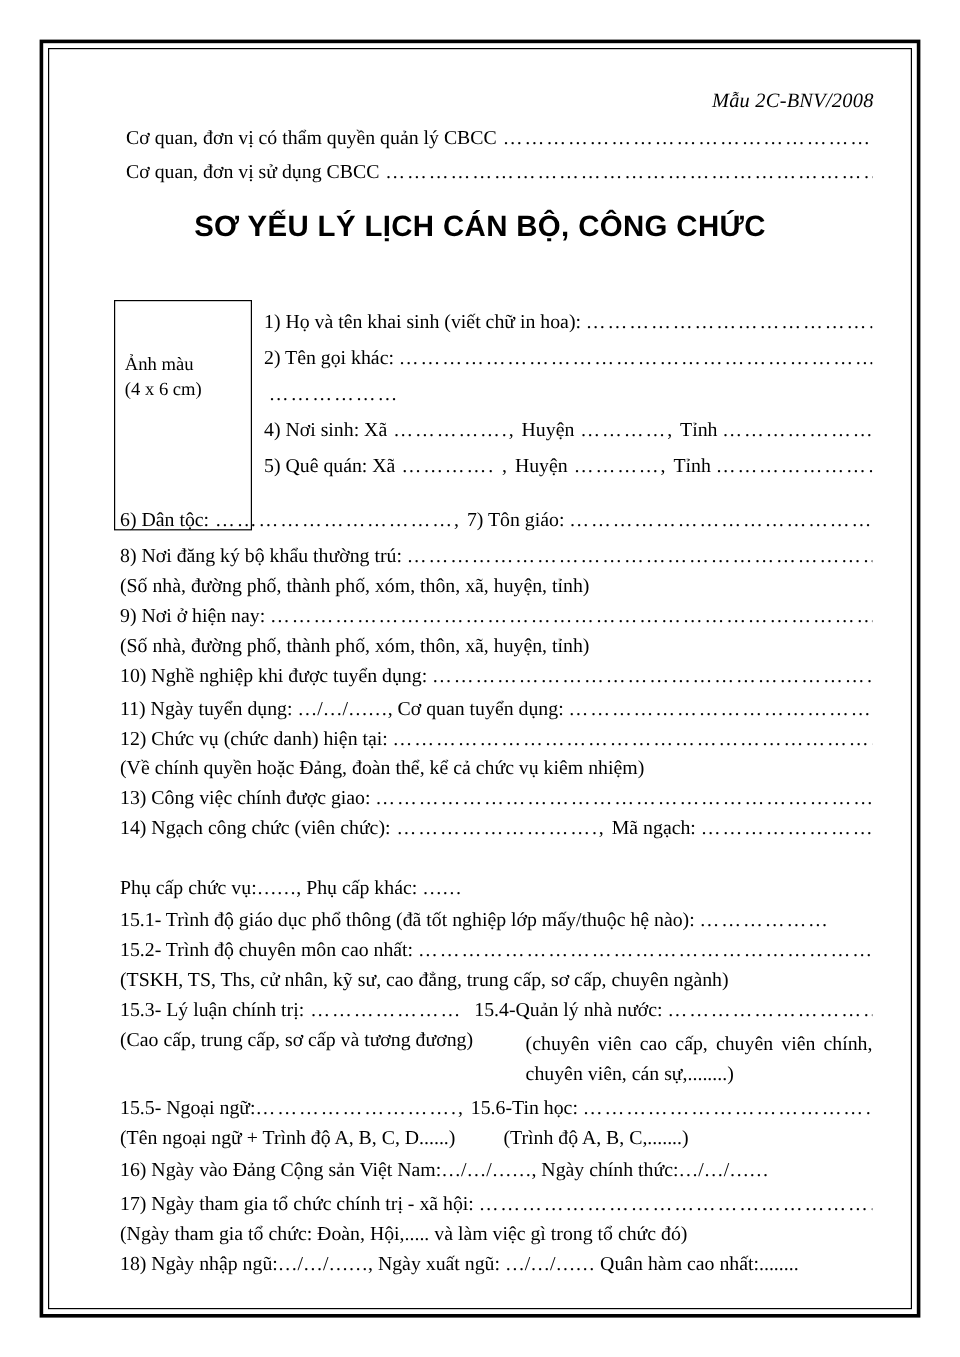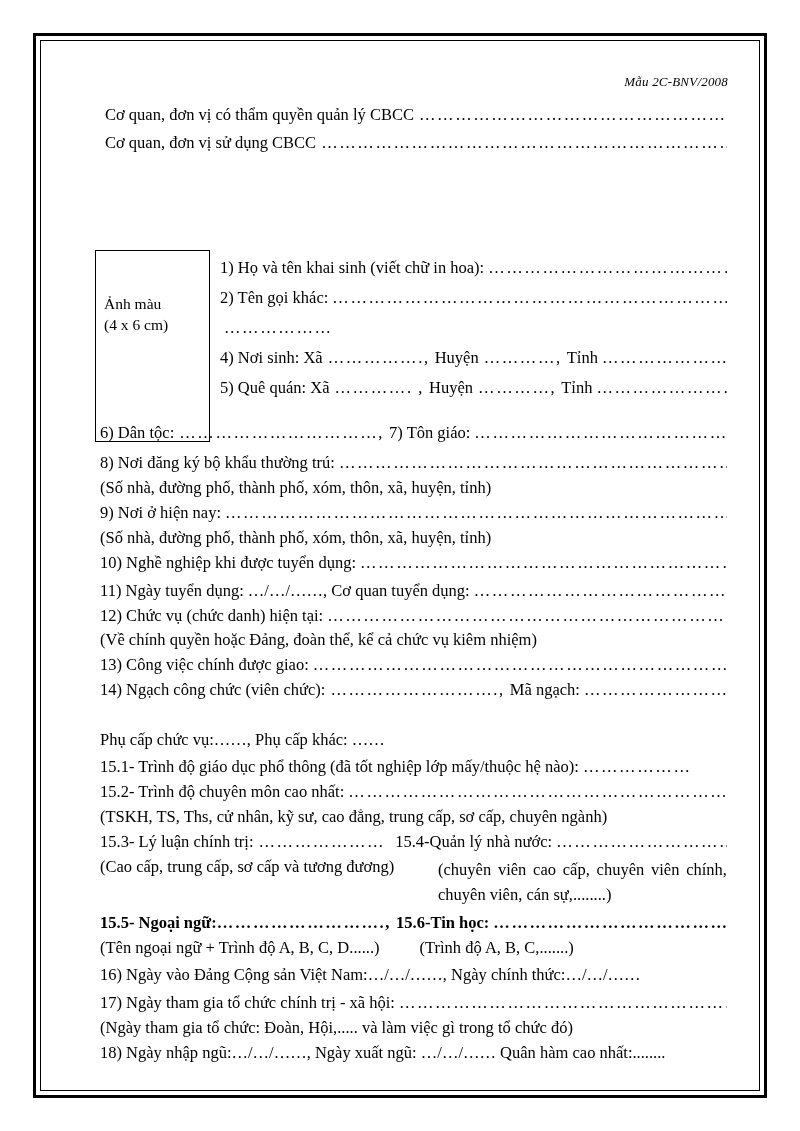--- a/index.html
+++ b/index.html
@@ -43,21 +43,21 @@
     width: 800px;
     height: 1131px;
   }
 
   
   .form-code {
     position: absolute;
     right: 72px;
     top: 74px;
     font-style: italic;
-    font-size: 13px;
+    font-size: 17px;
     letter-spacing: 0.2px;
     white-space: nowrap;
   }
 
   
   .agency-line {
     position: absolute;
     left: 105px;
     width: 622px;
     font-size: 16.5px;
@@ -199,20 +199,21 @@
 
   <div class="agency-line" id="agency-line-1">
     <span class="lbl">Cơ quan, đơn vị có thẩm quyền quản lý CBCC</span>
     <span class="leader">……………………………………………………………………</span>
   </div>
   <div class="agency-line" id="agency-line-2">
     <span class="lbl">Cơ quan, đơn vị sử dụng CBCC</span>
     <span class="leader">……………………………………………………………………………</span>
   </div>
 
+  <div class="doc-title">SƠ YẾU LÝ LỊCH CÁN BỘ, CÔNG CHỨC</div>
 
   <div id="photo-box">
     <div class="photo-text">
       <div>Ảnh màu</div>
       <div>(4 x 6 cm)</div>
     </div>
   </div>
 
   <div class="idrow" style="top:258px;">
     <span class="seg">1) Họ và tên khai sinh (viết chữ in hoa):</span>
@@ -311,21 +312,21 @@
     <span class="leader-fixed" style="margin-left:5px;">…………………</span>
     <span class="seg" style="margin-left:10px;">15.4-Quản lý nhà nước:</span>
     <span class="leader-fill">………………………….</span>
   </div>
 
   <div id="note-cols">
     <div id="note-left">(Cao cấp, trung cấp, sơ cấp và tương đương)</div>
     <div id="note-right">(chuyên viên cao cấp, chuyên viên chính, chuyên viên, cán sự,........)</div>
   </div>
 
-  <div class="brow" style="top:913px;font-weight:bold;">
+  <div class="brow" style="top:913px;">
     <span class="seg">15.5- Ngoại ngữ:</span>
     <span class="leader-fixed">……………………….,</span>
     <span class="seg" style="margin-left:5px;">15.6-Tin học:</span>
     <span class="leader-fill">……………………………………….</span>
   </div>
 
   <div class="brow" style="top:938px;">
     <span class="seg sub-note">(Tên ngoại ngữ + Trình độ A, B, C, D......)</span>
     <span class="seg sub-note" style="margin-left:40px;">(Trình độ A, B, C,.......)</span>
   </div>

